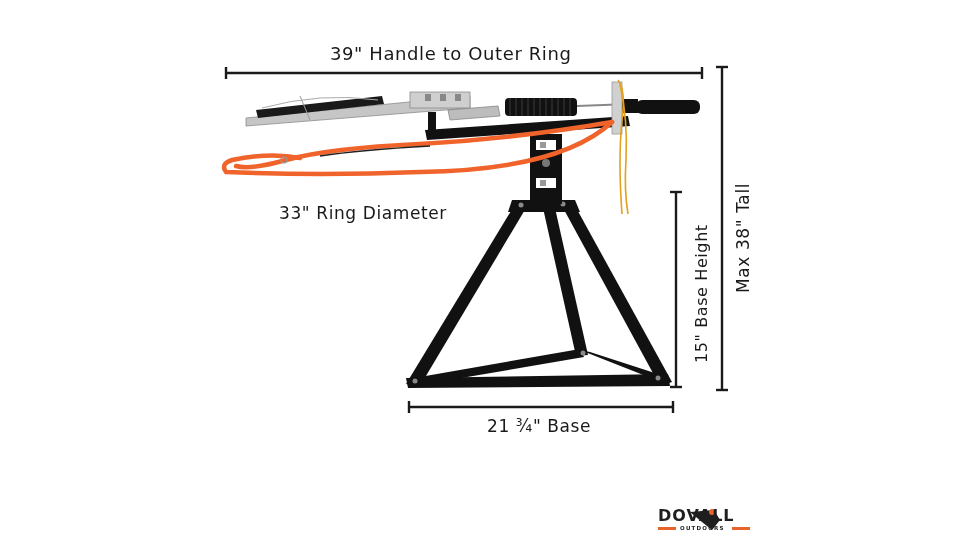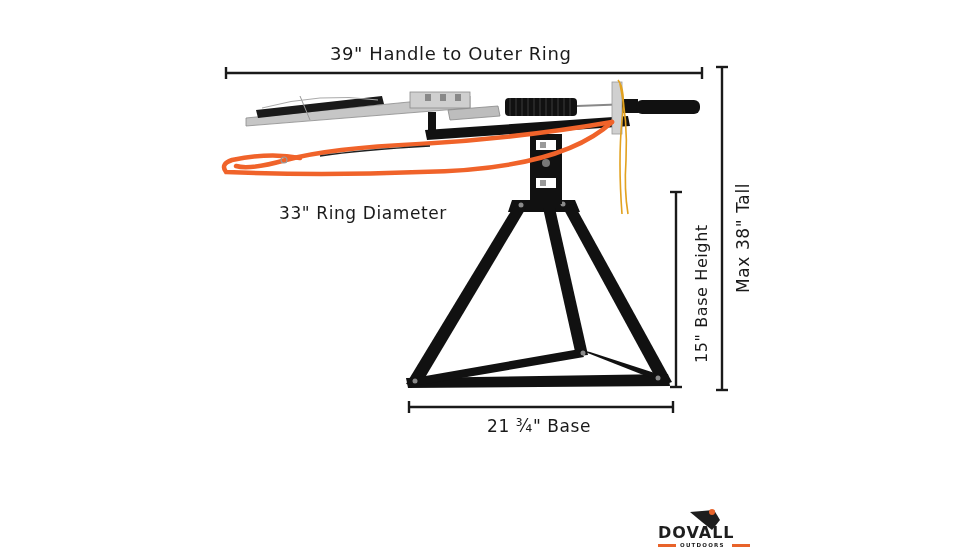--- a/index.html
+++ b/index.html
@@ -33,21 +33,21 @@
     .label-base { left: 487px; top: 418px; font-size: 17px; }
     .label-vert {
       transform-origin: left top;
       transform: rotate(-90deg);
     }
     .label-baseh { left: 694px; top: 363px; font-size: 16px; }
     .label-max { left: 735px; top: 293px; font-size: 17px; }
 
     .logo {
       position: absolute;
-      left: 658px; top: 519px;
+      left: 658px; top: 502px;
       width: 94px; height: 32px;
     }
     .logo-word {
       position: absolute;
       left: 0; top: 6px;
       font-family: "DejaVu Sans", sans-serif;
       font-weight: bold;
       font-size: 16px;
       letter-spacing: 1px;
       color: #1e1e1e;

